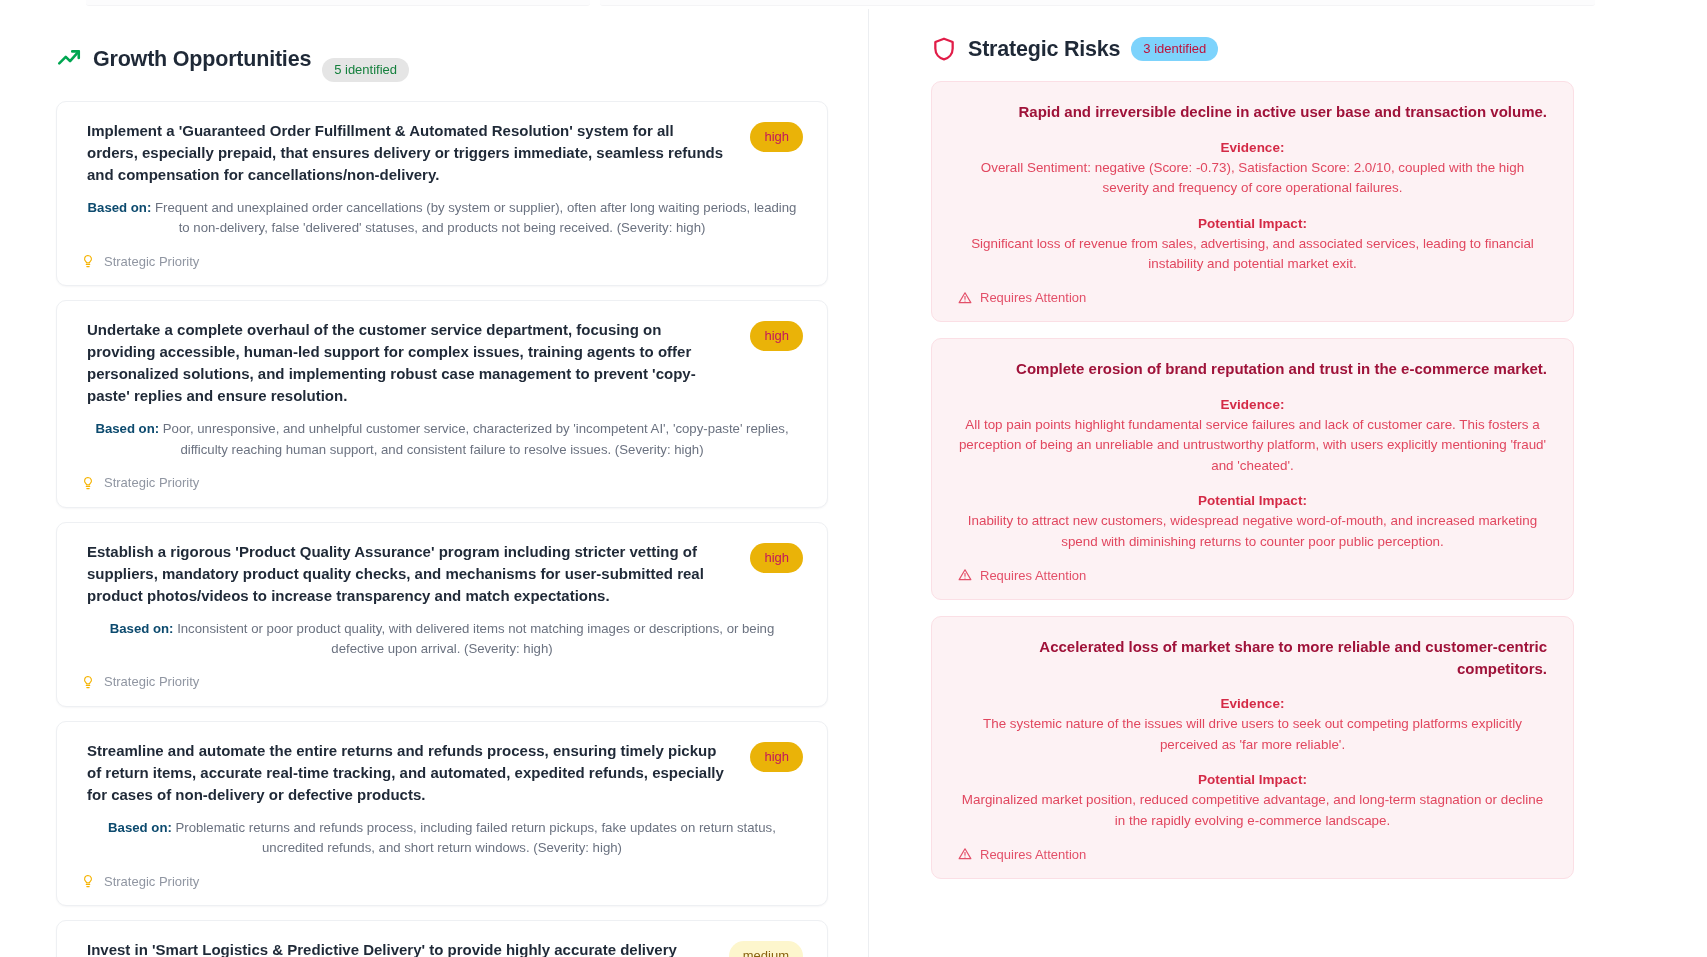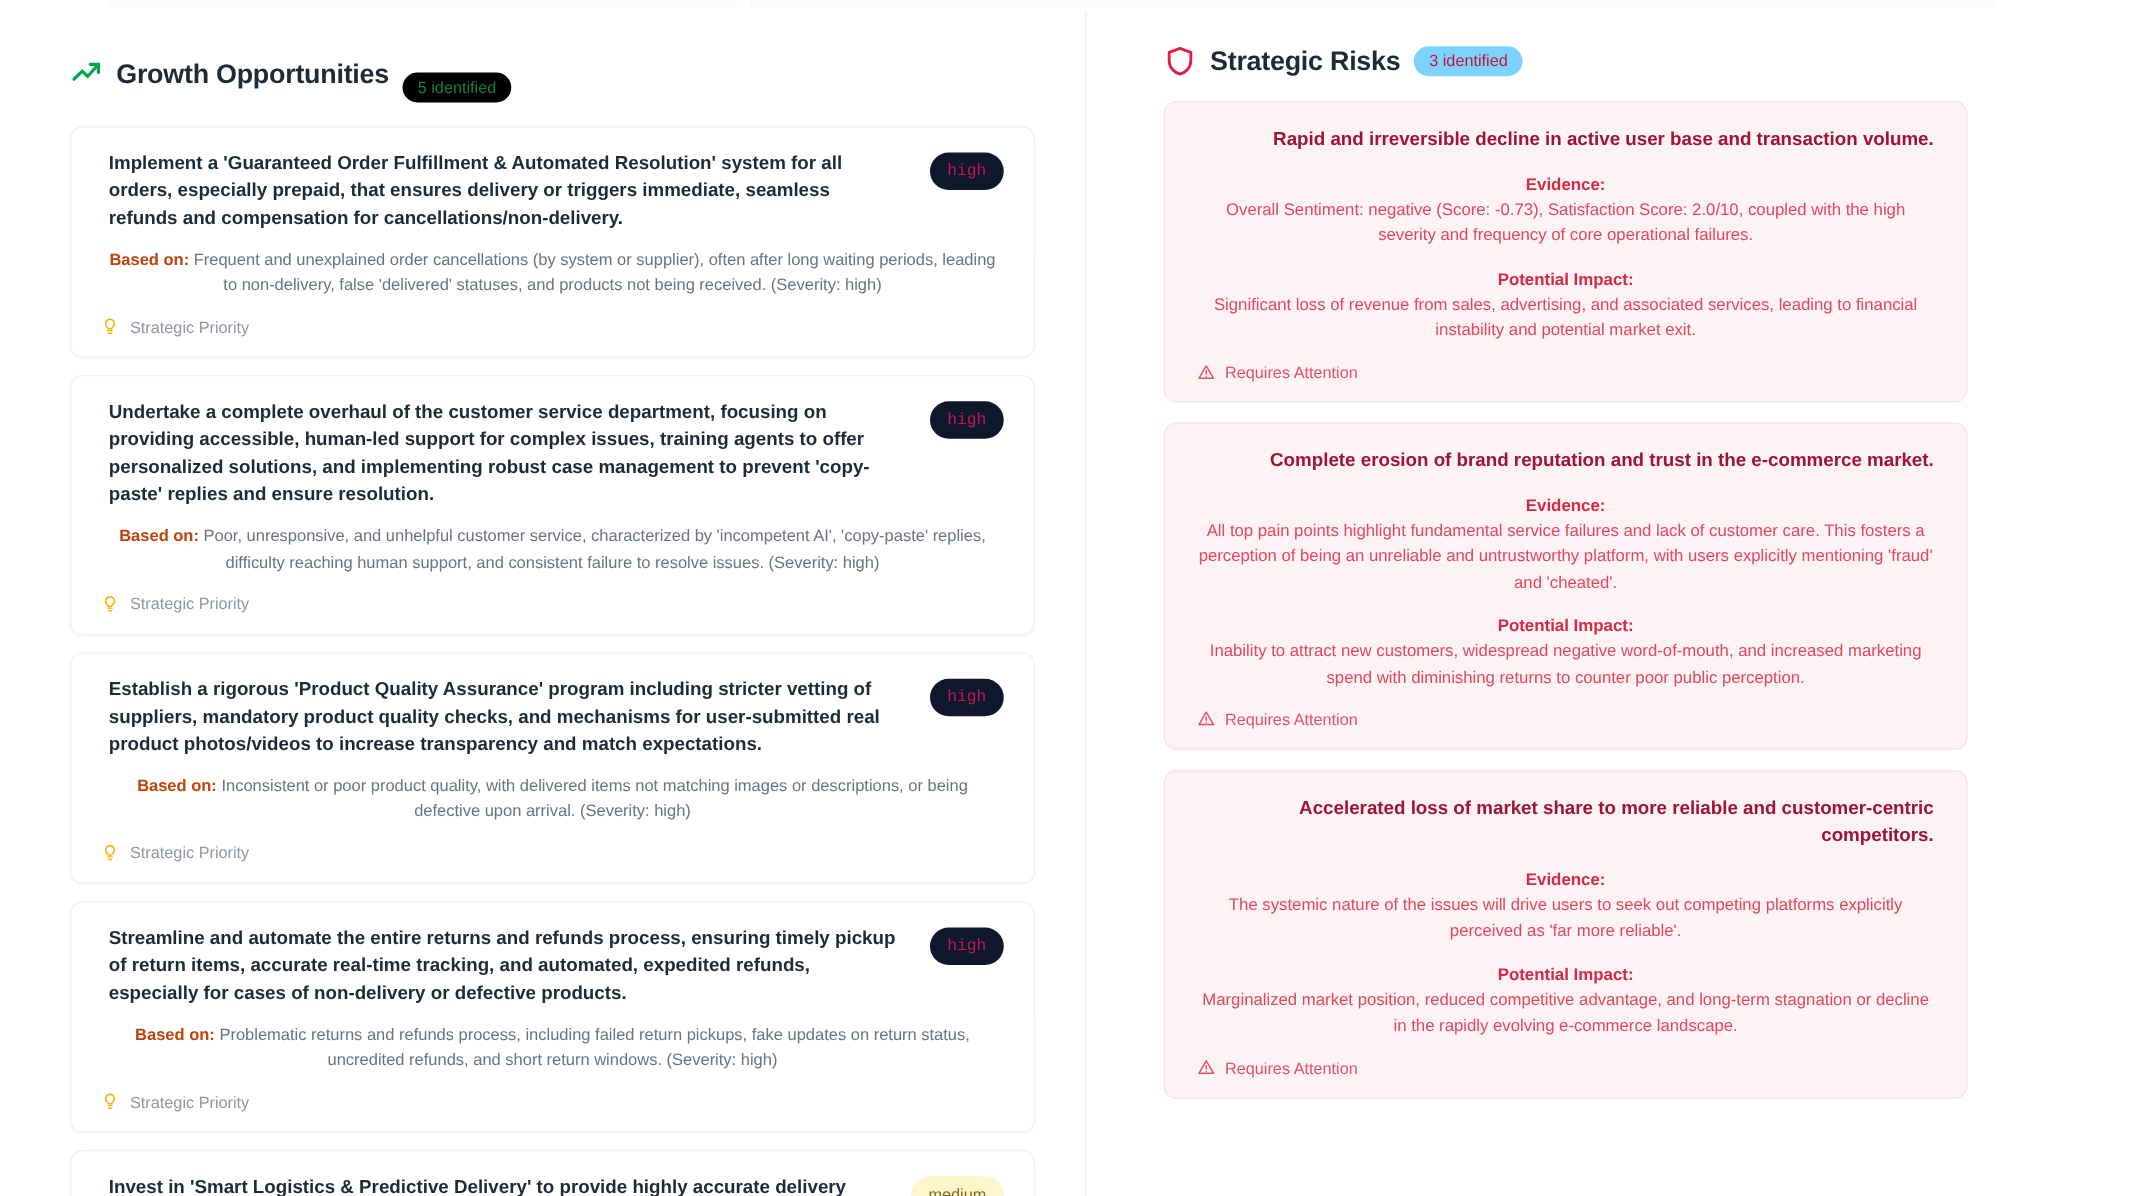--- a/index.html
+++ b/index.html
@@ -67,21 +67,21 @@
     letter-spacing: -0.2px;
     white-space: nowrap;
   }
   .sec-count {
     font-size: 13px;
     padding: 5px 12px 6px 12px;
     border-radius: 999px;
     white-space: nowrap;
     line-height: 1;
   }
-  .sec-count.green { background: #000000; color: #15803d; margin-top: 22px; }
+  .sec-count.green { background: #e5e5e5; color: #15803d; margin-top: 22px; }
   .sec-count.red   { background: #7dd3fc; color: #be123c; }
 
   
   .opp-card {
     position: relative;
     background: #ffffff;
     border: 1px solid #eef0f3;
     border-radius: 10px;
     box-shadow: 0 1px 2px rgba(16,24,40,0.04);
     padding: 18px 24px 16px 24px;
@@ -102,32 +102,32 @@
   }
   .sev-badge {
     flex: 0 0 auto;
     font-size: 13px;
     line-height: 1;
     padding: 8px 14px 9px 14px;
     border-radius: 999px;
     white-space: nowrap;
     margin-top: 2px;
   }
-  .sev-badge.high   { background: #0f172a; color: #c2185b; font-family: Liberation Mono, monospace; }
+  .sev-badge.high   { background: #eab308; color: #c2185b; }
   .sev-badge.medium { background: #fdf6cd; color: #8a6310; }
 
   .opp-basis {
     margin-top: 12px;
     font-size: 13.2px;
     color: #6b7280;
     line-height: 1.52;
     text-align: center;
     padding: 0 4px;
   }
-  .opp-basis b { color: #c2410c; font-weight: bold; }
+  .opp-basis b { color: #0c4a6e; font-weight: bold; }
 
   .opp-foot {
     display: flex;
     align-items: center;
     gap: 9px;
     margin-top: 15px;
     font-size: 13px;
     color: #9096a2;
   }
   .bulb-icon { width: 14px; height: 16px; display: block; flex: 0 0 auto; }

